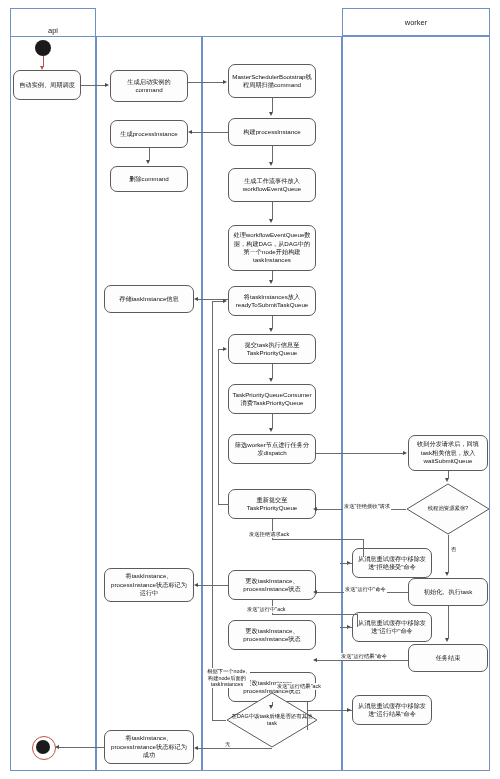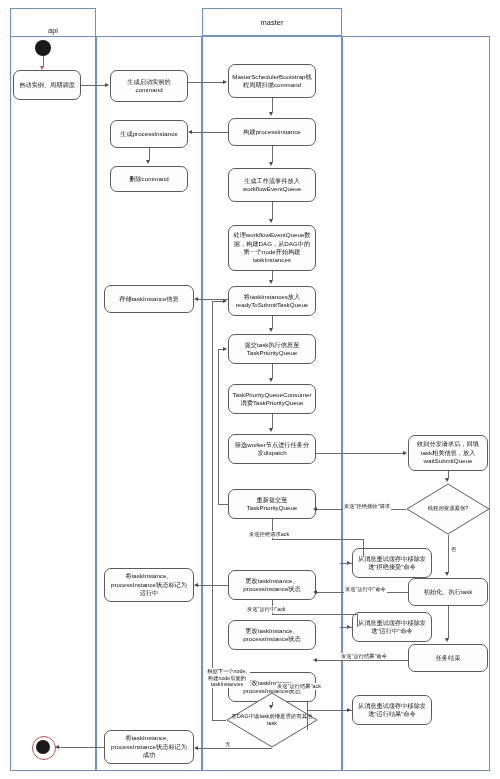--- a/index.html
+++ b/index.html
@@ -30,22 +30,22 @@
   .arw.down.red{border-top-color:#c0504d;}
 </style>
 </head>
 <body>
 
 <div id="canvas">
 
   <div class="lane-head" style="left:10px;top:8px;width:86px;height:44px;">
     <span>api</span>
   </div>
-  <div class="lane-head" style="left:202px;top:8px;width:140px;height:28px;">
-    <span>master</span>
+  <div class="lane-head" style="left:342px;top:8px;width:148px;height:28px;">
+    <span>worker</span>
   </div>
 
   <div class="lane-box" style="left:10px;top:36px;width:86px;height:735px;"></div>
   <div class="lane-box" style="left:96px;top:36px;width:106px;height:735px;"></div>
   <div class="lane-box" style="left:202px;top:36px;width:140px;height:735px;"></div>
   <div class="lane-box" style="left:342px;top:36px;width:148px;height:735px;"></div>
 
   <div class="start-dot" style="left:35px;top:40px;width:16px;height:16px;"></div>
   <div class="ln v red" style="left:43px;top:56px;height:11px;"></div>
   <div class="arw down red" style="left:40px;top:66px;"></div>

